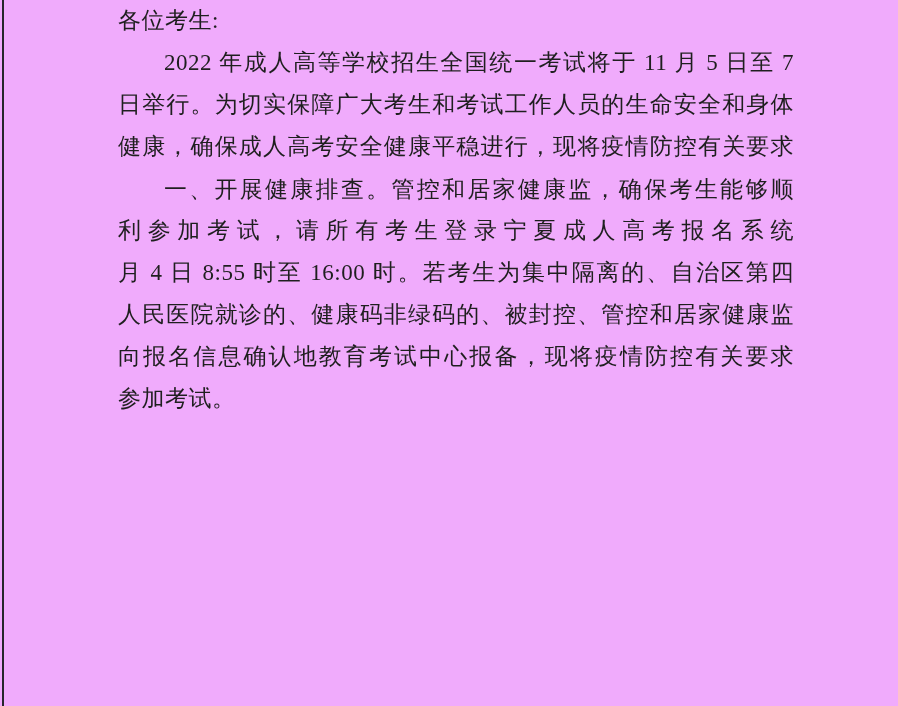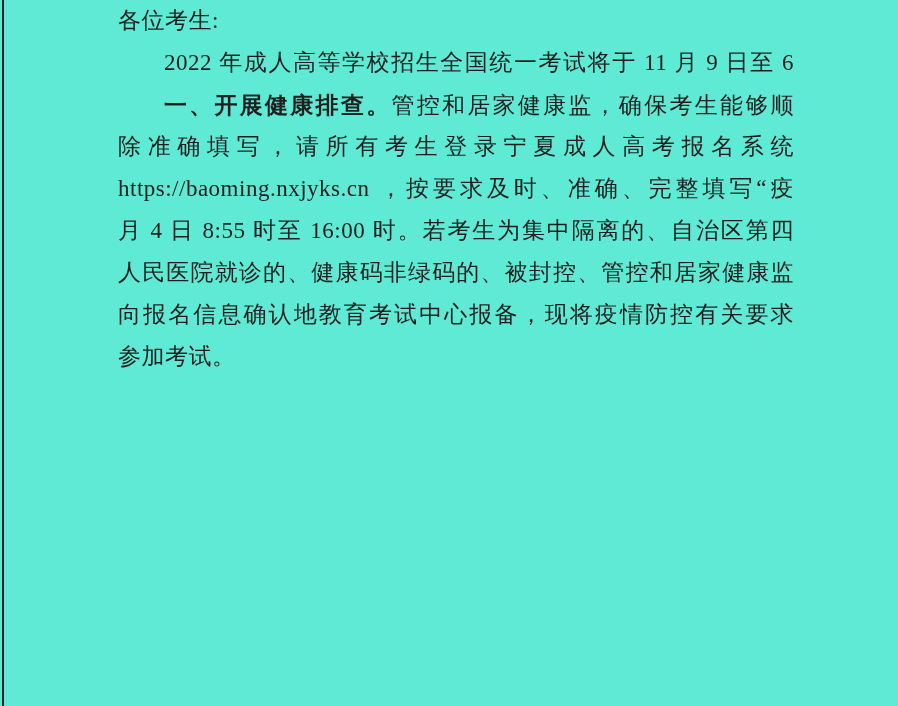--- a/index.html
+++ b/index.html
@@ -7,21 +7,21 @@
     padding: 0;
     background: #ffffff;
     width: 898px;
     height: 706px;
     overflow: hidden;
   }
   .page {
     position: relative;
     width: 898px;
     height: 706px;
-    background: #5eead4;
+    background: #f0abfc;
     font-family: "Liberation Serif", "DejaVu Serif", serif;
     color: #1f1f1f;
   }
   .edge {
     position: absolute;
     left: 2px;
     top: 0;
     width: 2px;
     height: 100%;
     background: #26262b;
@@ -43,43 +43,44 @@
     letter-spacing: 0.5px;
   }
   .line.last-left {
     text-align-last: left;
   }
   .line.ind {
     padding-left: 46px;
     box-sizing: border-box;
   }
   .head-bold {
-    font-weight: bold;
+    font-weight: normal;
     font-family: "Liberation Sans", "DejaVu Sans", sans-serif;
   }
 </style>
 </head>
 <body>
 
 <div class="page">
   <div class="edge"></div>
 
   <div class="content">
     <div class="line last-left">各位考生:</div>
 
-    <div class="line ind">2022 年成人高等学校招生全国统一考试将于 11 月 9 日至 6</div>
+    <div class="line ind">2022 年成人高等学校招生全国统一考试将于 11 月 5 日至 7</div>
 
+    <div class="line">日举行。为切实保障广大考生和考试工作人员的生命安全和身体</div>
 
+    <div class="line">健康，确保成人高考安全健康平稳进行，现将疫情防控有关要求</div>
 
 
     <div class="line ind"><span class="head-bold">一、开展健康排查。</span><span>管控和居家健康监，确保考生能够顺</span></div>
 
-    <div class="line">除准确填写，请所有考生登录宁夏成人高考报名系统</div>
+    <div class="line">利参加考试，请所有考生登录宁夏成人高考报名系统</div>
 
-    <div class="line"><span>https://baoming.nxjyks.cn</span><span> ，按要求及时、准确、完整填写“疫</span></div>
 
 
 
 
 
     <div class="line">月 4 日 8:55 时至 16:00 时。若考生为集中隔离的、自治区第四</div>
 
     <div class="line">人民医院就诊的、健康码非绿码的、被封控、管控和居家健康监</div>
 
 

